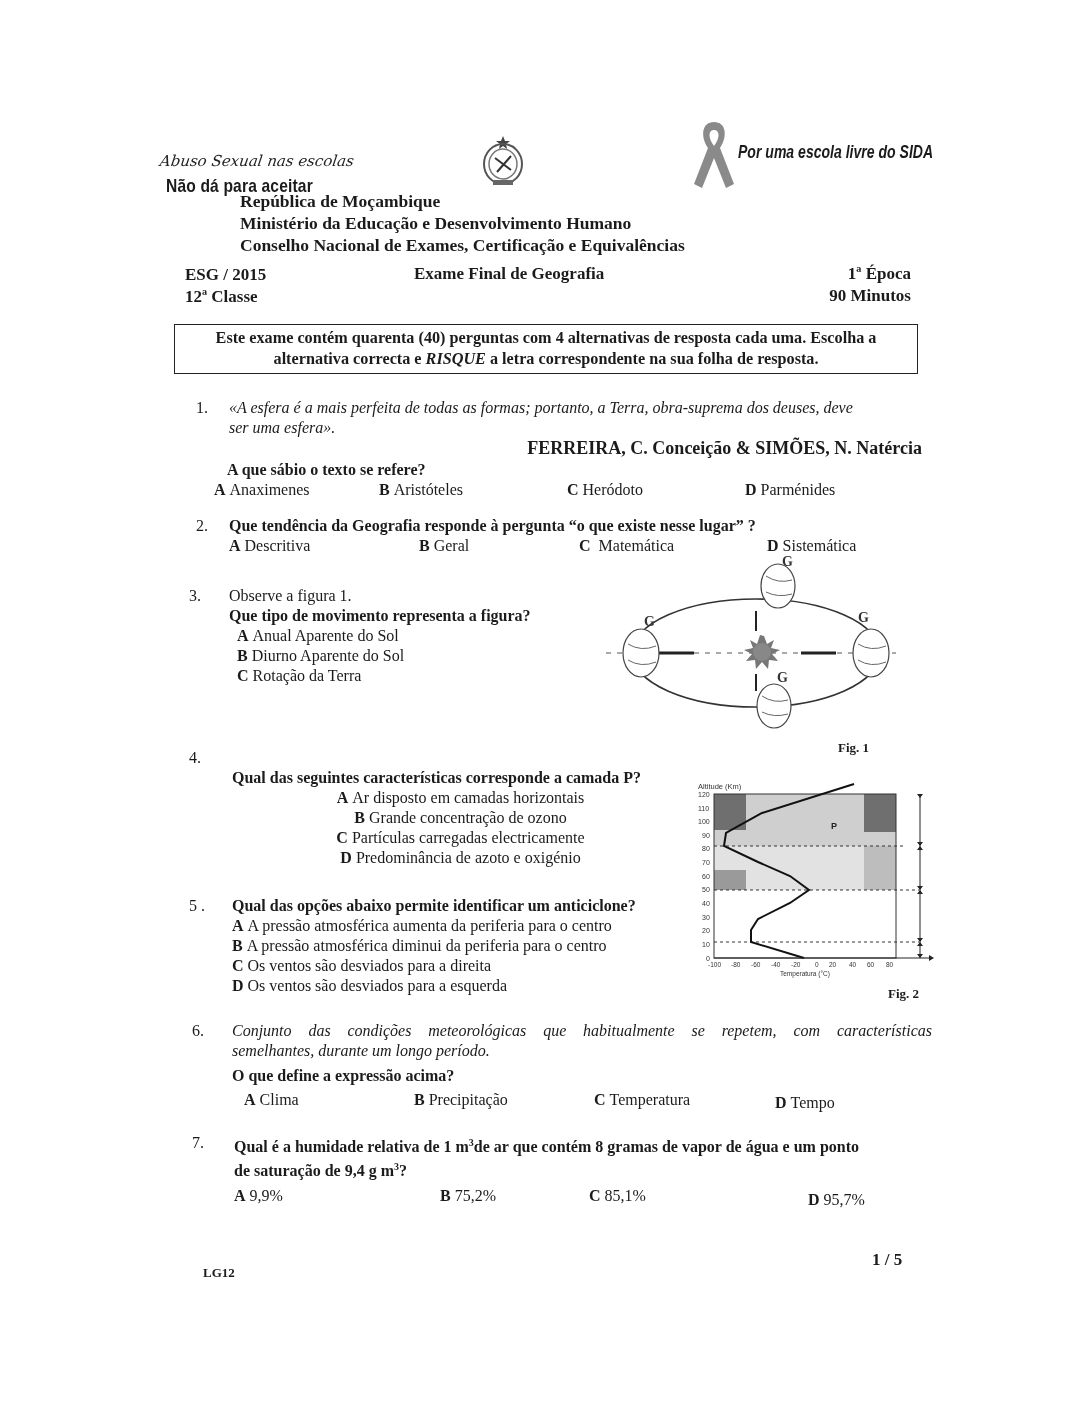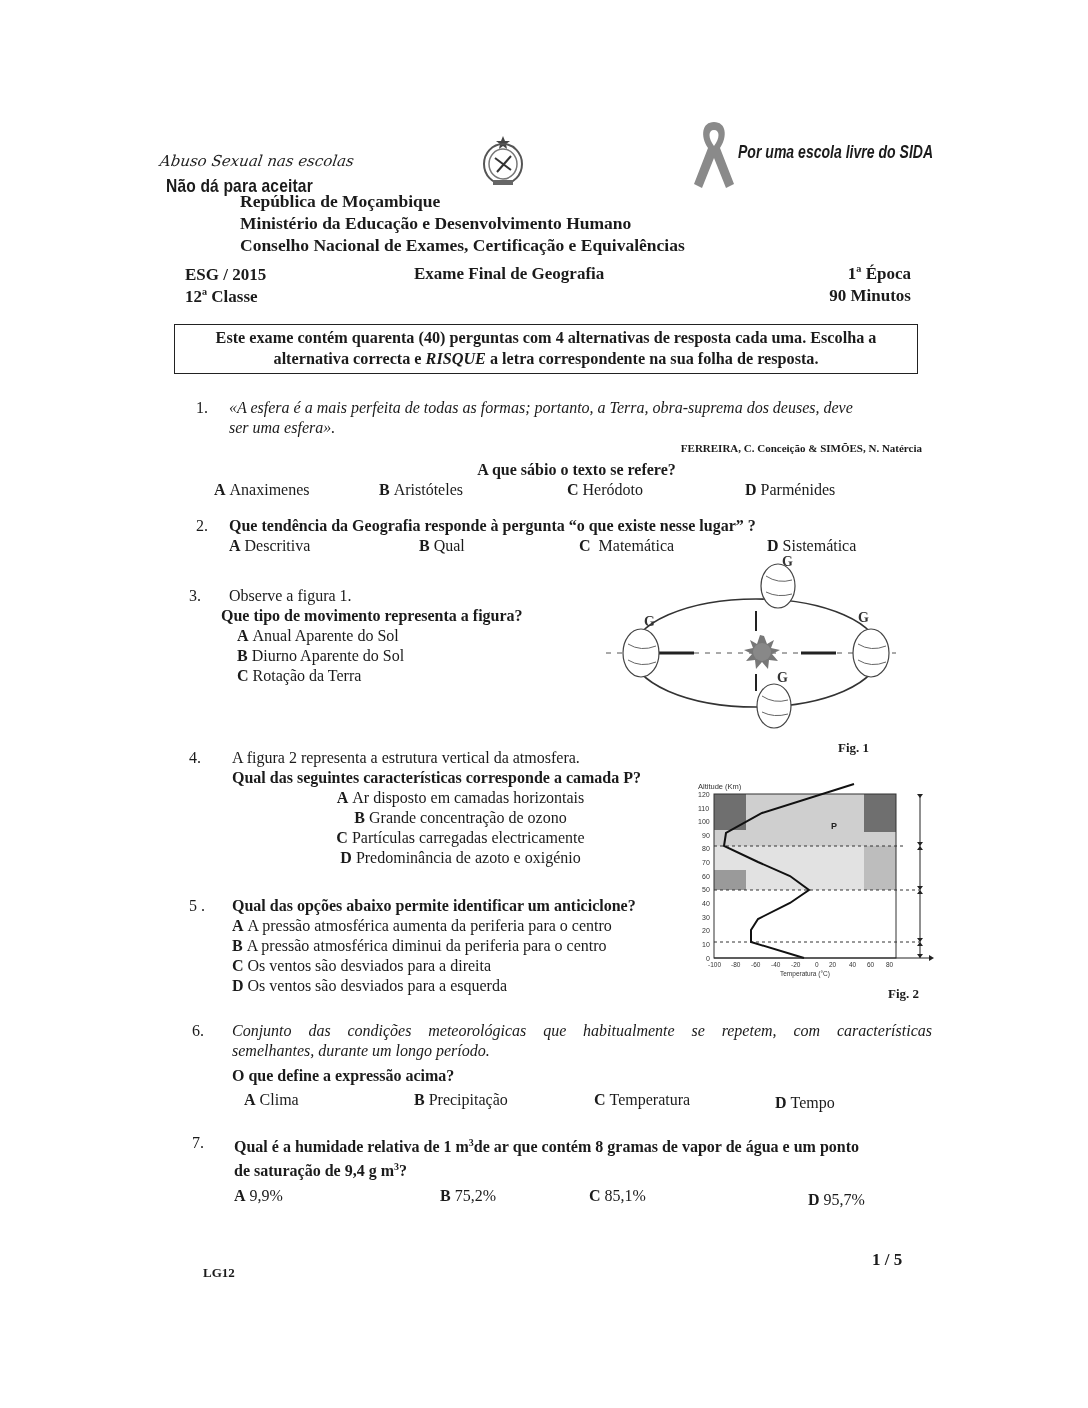--- a/index.html
+++ b/index.html
@@ -99,49 +99,49 @@
 </div>
 
 <div class="abs q" style="left:196px;top:398px;width:730px;">
   <div style="display:flex;">
     <span class="qnum" style="width:33px;">1.</span>
     <div>
       <div class="i">«A esfera é a mais perfeita de todas as formas; portanto, a Terra, obra-suprema dos deuses, deve</div>
       <div class="i">ser uma esfera».</div>
     </div>
   </div>
-  <div class="b" style="text-align:right;font-size:11px;margin-top:0px;margin-right:4px;">FERREIRA, C. Conceição &amp; SIMÕES, N. Natércia</div>
-  <div class="b" style="margin-left:31px;margin-top:2px;text-align:center;">A que sábio o texto se refere?</div>
+  <div class="b" style="text-align:right;font-size:18px;margin-top:0px;margin-right:4px;">FERREIRA, C. Conceição &amp; SIMÕES, N. Natércia</div>
+  <div class="b" style="margin-left:31px;margin-top:2px;">A que sábio o texto se refere?</div>
   <div style="position:relative;height:20px;margin-left:18px;">
     <span class="opt abs" style="left:0"><span class="letter">A</span><span>Anaximenes</span></span>
     <span class="opt abs" style="left:165px"><span class="letter">B</span><span>Aristóteles</span></span>
     <span class="opt abs" style="left:353px"><span class="letter">C</span><span>Heródoto</span></span>
     <span class="opt abs" style="left:531px"><span class="letter">D</span><span>Parménides</span></span>
   </div>
 </div>
 
 <div class="abs q" style="left:196px;top:516px;width:730px;">
   <div style="display:flex;">
     <span class="qnum" style="width:33px;">2.</span>
     <span class="b">Que tendência da Geografia responde à pergunta “o que existe nesse lugar” ?</span>
   </div>
   <div style="position:relative;height:20px;margin-left:33px;">
     <span class="opt abs" style="left:0"><span class="letter">A</span><span>Descritiva</span></span>
-    <span class="opt abs" style="left:190px"><span class="letter">B</span><span>Qual</span></span>
+    <span class="opt abs" style="left:190px"><span class="letter">B</span><span>Geral</span></span>
     <span class="opt abs" style="left:350px"><span class="letter" style="margin-right:8px;">C</span><span>Matemática</span></span>
     <span class="opt abs" style="left:538px"><span class="letter">D</span><span>Sistemática</span></span>
   </div>
 </div>
 
 <div class="abs q" style="left:189px;top:586px;width:390px;">
   <div style="display:flex;">
     <span class="qnum" style="width:40px;">3.</span>
     <span>Observe a figura 1.</span>
   </div>
-  <div class="b" style="margin-left:32px;">Que  tipo de movimento representa a figura?</div>
+  <div class="b" style="margin-left:40px;">Que  tipo de movimento representa a figura?</div>
   <div style="margin-left:48px;">
     <div class="opt" style="display:block"><span class="letter">A</span><span>Anual Aparente do Sol</span></div>
     <div class="opt" style="display:block"><span class="letter">B</span><span>Diurno Aparente do Sol</span></div>
     <div class="opt" style="display:block"><span class="letter">C</span><span>Rotação da Terra</span></div>
   </div>
 </div>
 
 <div class="abs" style="left:596px;top:556px;width:310px;height:180px;">
   <svg width="310" height="180" viewBox="0 0 310 180">
     <ellipse cx="160" cy="97" rx="124" ry="54" fill="none" stroke="#333" stroke-width="1.6"></ellipse>
@@ -166,21 +166,20 @@
     <text x="48" y="70" font-size="14" font-weight="bold" fill="#333">G</text>
     <text x="262" y="66" font-size="14" font-weight="bold" fill="#333">G</text>
     <text x="181" y="126" font-size="14" font-weight="bold" fill="#333">G</text>
   </svg>
 </div>
 <div class="abs figlabel" style="left:838px;top:740px;">Fig. 1</div>
 
 <div class="abs q" style="left:189px;top:748px;width:500px;">
   <div style="display:flex;">
     <span class="qnum" style="width:43px;">4.</span>
-    <span>A figura 2 representa a estrutura vertical da atmosfera.</span>
   </div>
   <div class="b" style="margin-left:43px;">Qual das seguintes características corresponde a camada P?</div>
   <div style="margin-left:43px;text-align:center;">
     <div class="opt" style="display:block"><span class="letter">A</span><span>Ar disposto em camadas horizontais</span></div>
     <div class="opt" style="display:block"><span class="letter">B</span><span>Grande concentração de ozono</span></div>
     <div class="opt" style="display:block"><span class="letter">C</span><span>Partículas carregadas electricamente</span></div>
     <div class="opt" style="display:block"><span class="letter">D</span><span>Predominância de azoto e oxigénio</span></div>
   </div>
 </div>
 

